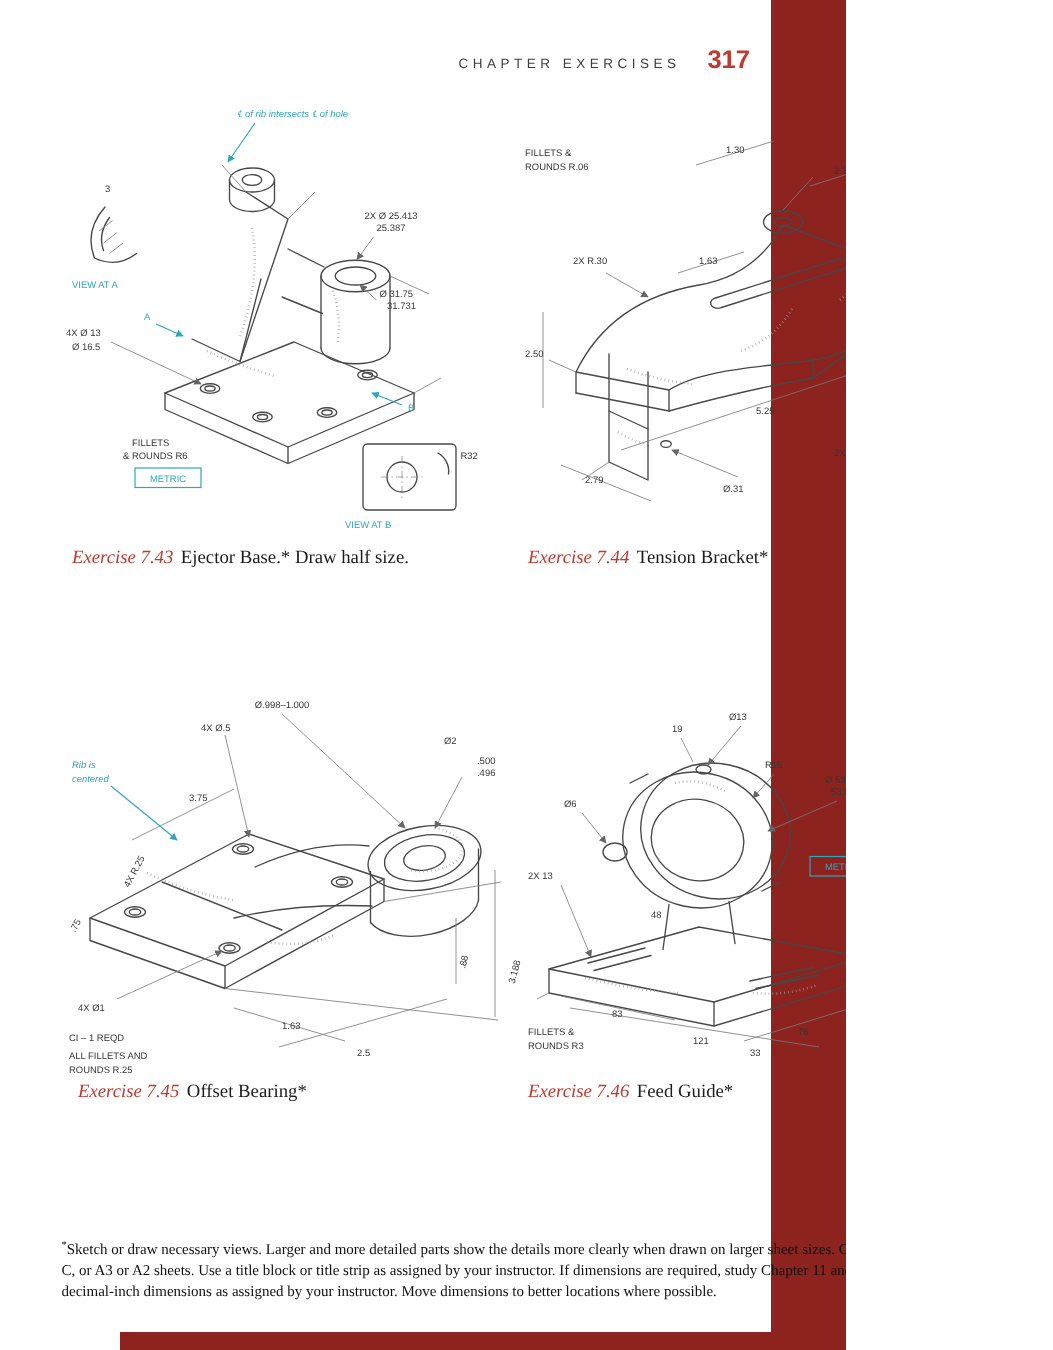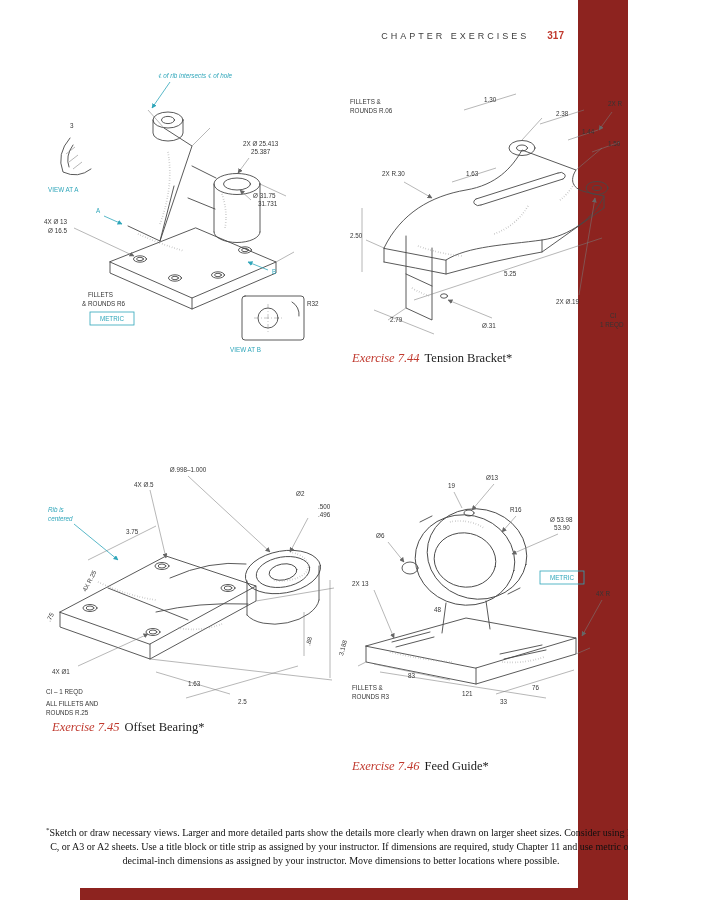--- a/index.html
+++ b/index.html
@@ -1,22 +1,22 @@
 <!DOCTYPE html>
 <html style="--band: #8d231f; --accent: #c0392e; --teal: #2fa6ba; --line: #474747;"><head>
 <meta charset="utf-8">
 <style>
   html,body{margin:0;padding:0;background:#ffffff;}
-  .page{position:relative;width:628px;height:900px;background:#ffffff;overflow:hidden;
-        font-family:"Liberation Serif",serif;text-align:center;}
+  .page{position:relative;width:564px;height:900px;background:#ffffff;overflow:hidden;
+        font-family:"Liberation Serif",serif;}
   .band-right{position:absolute;top:0;right:0;width:50px;height:100%;background:var(--band,#8d231f);}
   .band-bottom{position:absolute;left:80px;right:0;bottom:0;height:12px;background:var(--band,#8d231f);}
   .header{position:absolute;top:30px;right:64px;display:flex;align-items:baseline;gap:18px;}
   .header .title{font-family:"Liberation Sans",sans-serif;font-size:9px;letter-spacing:3px;color:#3d3d3d;}
-  .header .pnum{font-family:"Liberation Sans",sans-serif;font-weight:bold;font-size:10px;color:var(--accent,#c0392e);}
+  .header .pnum{font-family:"Liberation Sans",sans-serif;font-weight:bold;font-size:17px;color:var(--accent,#c0392e);}
   .fig{position:absolute;}
   .fig svg{display:block;width:100%;height:100%;}
   .caption{position:absolute;margin:0;font-size:12.5px;color:#1c1c1c;}
   .caption .ex{color:var(--accent,#c0392e);font-style:italic;margin-right:5px;}
   .footnote{position:absolute;left:41px;top:826px;width:600px;font-size:10px;line-height:1.4;color:#101010;}
   .footnote sup{font-size:7px;}
   
   svg .ln{stroke:var(--line,#474747);stroke-width:0.9;fill:none;stroke-linecap:round;stroke-linejoin:round;}
   svg .thin{stroke:#7a7a7a;stroke-width:0.55;fill:none;}
   svg .ctr{stroke:#8a8a8a;stroke-width:0.5;stroke-dasharray:5 2 1 2;fill:none;}
@@ -119,20 +119,23 @@
         <text class="d" x="42" y="240">&amp; ROUNDS R6</text>
         <text class="d" x="267" y="240">R32</text>
         <text class="d" x="30" y="62">3</text>
       </g>
       <g>
         <rect class="tl" x="50" y="246" width="44" height="13"></rect>
         <text class="dt" x="72" y="255" text-anchor="middle">METRIC</text>
       </g>
     </svg>
   </div>
+  <p class="caption" style="left:48px;top:364px;">
+    <em class="ex">Exercise 7.43</em><span>Ejector Base.* Draw half size.</span>
+  </p>
 
   <div class="fig" style="left:346px;top:88px;width:302px;height:262px;">
     <svg viewBox="0 0 302 262">
       <defs>
         <marker id="m44" markerWidth="5" markerHeight="5" refX="4.5" refY="2.5" orient="auto" markerUnits="userSpaceOnUse">
             <path d="M0,0 L5,2.5 L0,5 Z" fill="#666"></path>
           </marker>
       </defs>
       <g class="ln">
         <path d="M38,160 C55,125 85,108 120,102 C150,97 166,80 176,62 L230,82 C223,93 227,101 240,104 L258,108 C248,130 224,148 196,152 C160,157 122,158 100,172 Z"></path>
@@ -179,21 +182,21 @@
         <text class="d" x="4" y="150">2.50</text>
         <text class="d" x="158" y="188">5.25</text>
         <text class="d" x="44" y="234">2.79</text>
         <text class="d" x="136" y="240">Ø.31</text>
         <text class="d" x="210" y="216">2X Ø.19</text>
         <text class="d" x="264" y="230">CI</text>
         <text class="d" x="254" y="239">1 REQD</text>
       </g>
     </svg>
   </div>
-  <p class="caption" style="left:352px;top:351px;">
+  <p class="caption" style="left:352px;top:364px;">
     <em class="ex">Exercise 7.44</em><span>Tension Bracket*</span>
   </p>
 
   <div class="fig" style="left:38px;top:460px;width:315px;height:258px;">
     <svg viewBox="0 0 315 258">
       <defs>
         <marker id="m45" markerWidth="5" markerHeight="5" refX="4.5" refY="2.5" orient="auto" markerUnits="userSpaceOnUse">
             <path d="M0,0 L5,2.5 L0,5 Z" fill="#666"></path>
           </marker>
         <marker id="t45" markerWidth="5" markerHeight="5" refX="4.5" refY="2.5" orient="auto" markerUnits="userSpaceOnUse">
@@ -322,21 +325,21 @@
         <text class="d" x="182" y="220">76</text>
         <text class="d" x="2" y="220">FILLETS &amp;</text>
         <text class="d" x="2" y="229">ROUNDS R3</text>
       </g>
       <g>
         <rect class="tl" x="190" y="101" width="44" height="13"></rect>
         <text class="dt" x="212" y="110" text-anchor="middle">METRIC</text>
       </g>
     </svg>
   </div>
-  <p class="caption" style="left:352px;top:720px;margin-top:39px;">
+  <p class="caption" style="left:352px;top:720px;">
     <em class="ex">Exercise 7.46</em><span>Feed Guide*</span>
   </p>
 
   <div class="footnote">
     <sup>*</sup><span>Sketch or draw necessary views. Larger and more detailed parts show the details more clearly when drawn on larger sheet sizes. Consider using B, C, or A3 or A2 sheets. Use a title block or title strip as assigned by your instructor. If dimensions are required, study Chapter 11 and use metric or decimal-inch dimensions as assigned by your instructor. Move dimensions to better locations where possible.</span>
   </div>
 
 </div>
 
 </body></html>

